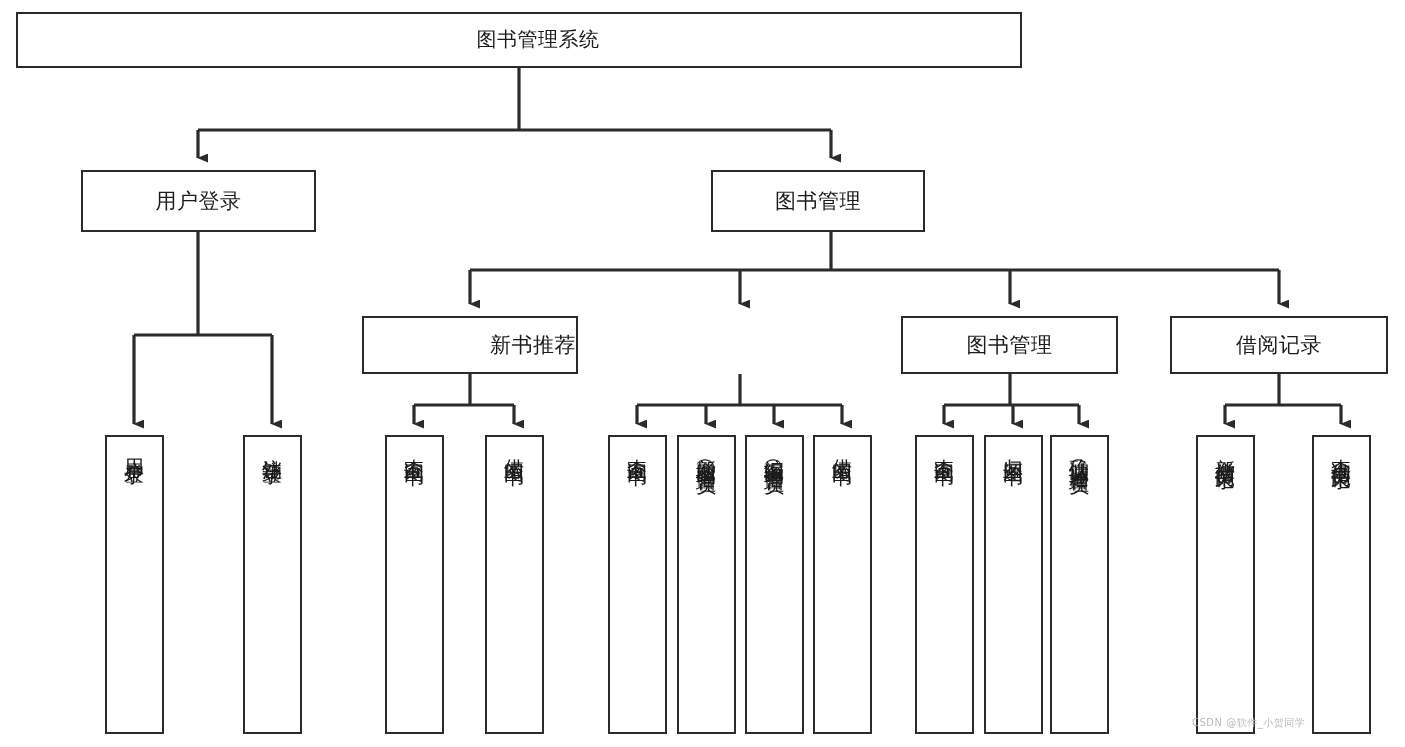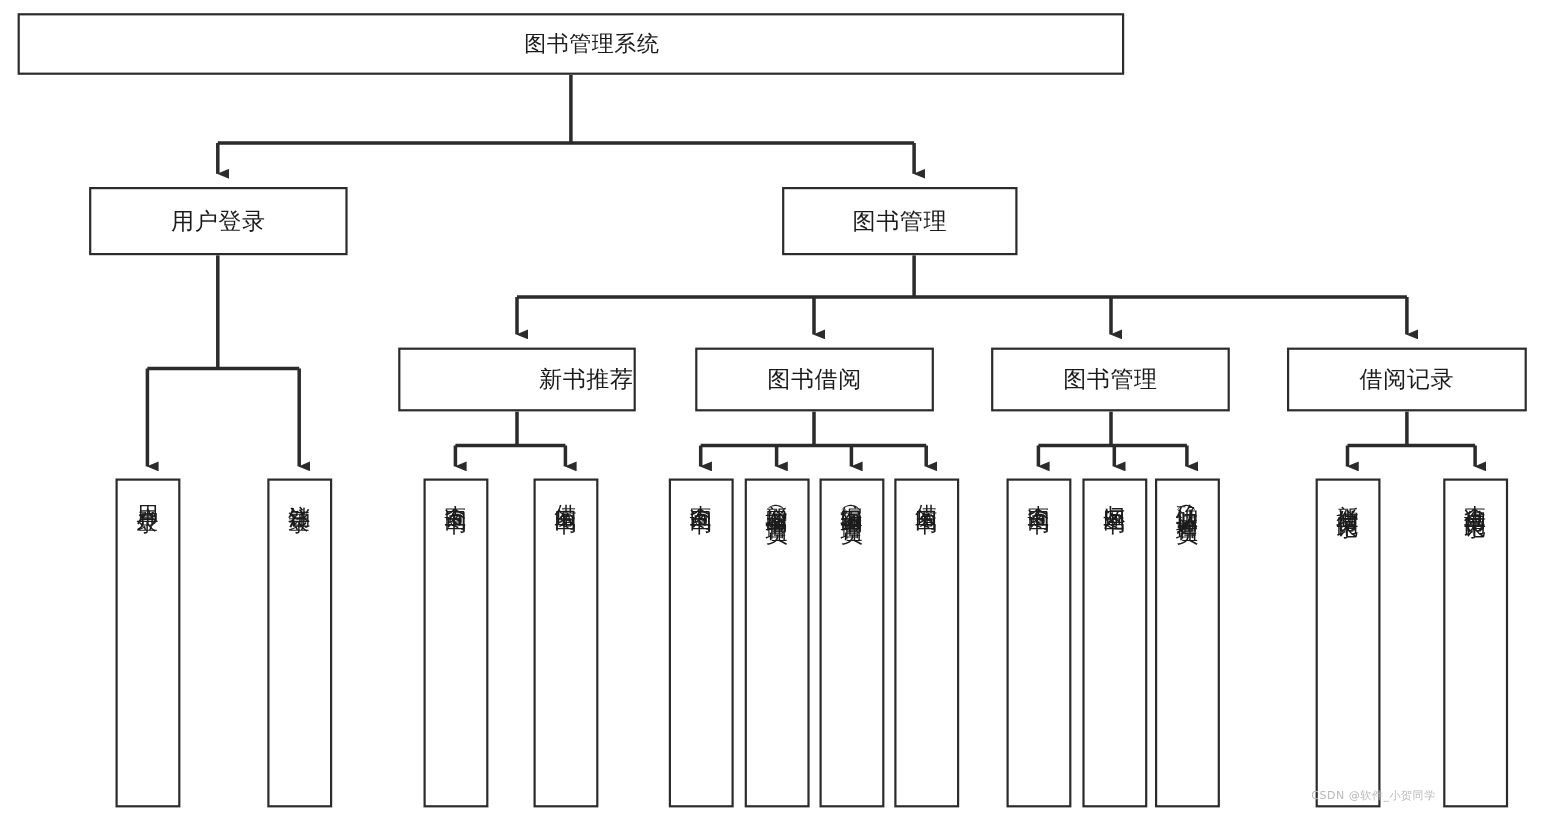--- a/index.html
+++ b/index.html
@@ -137,23 +137,20 @@
   </div>
 
   <div class="node horizontal" style="left:711px; top:170px; width:214px; height:62px;">
     <span class="label">图书管理</span>
   </div>
 
   <div class="node horizontal" style="left:362px; top:316px; width:216px; height:58px;justify-content:flex-end;">
     <span class="label">新书推荐</span>
   </div>
 
-  <div class="node horizontal" style="left:632px; top:316px; width:217px; height:58px;">
-    <span class="label">图书借阅</span>
-  </div>
 
   <div class="node horizontal" style="left:901px; top:316px; width:217px; height:58px;">
     <span class="label">图书管理</span>
   </div>
 
   <div class="node horizontal" style="left:1170px; top:316px; width:218px; height:58px;font-family:Liberation Serif, serif;">
     <span class="label">借阅记录</span>
   </div>
 
   <div class="node vertical" style="left:105px; top:435px; width:59px; height:299px;">

